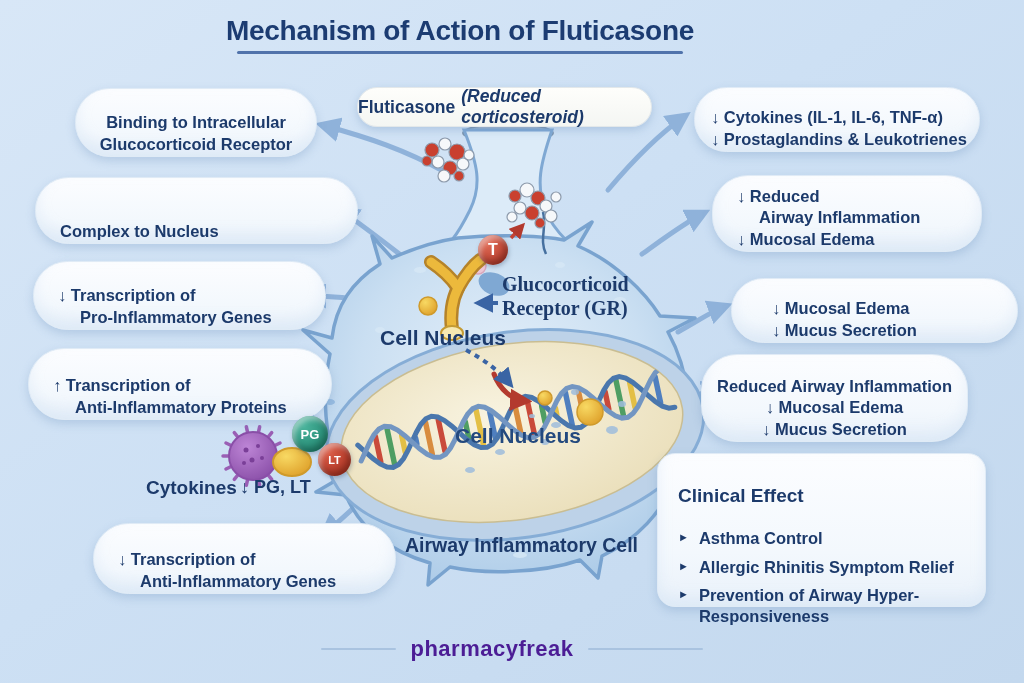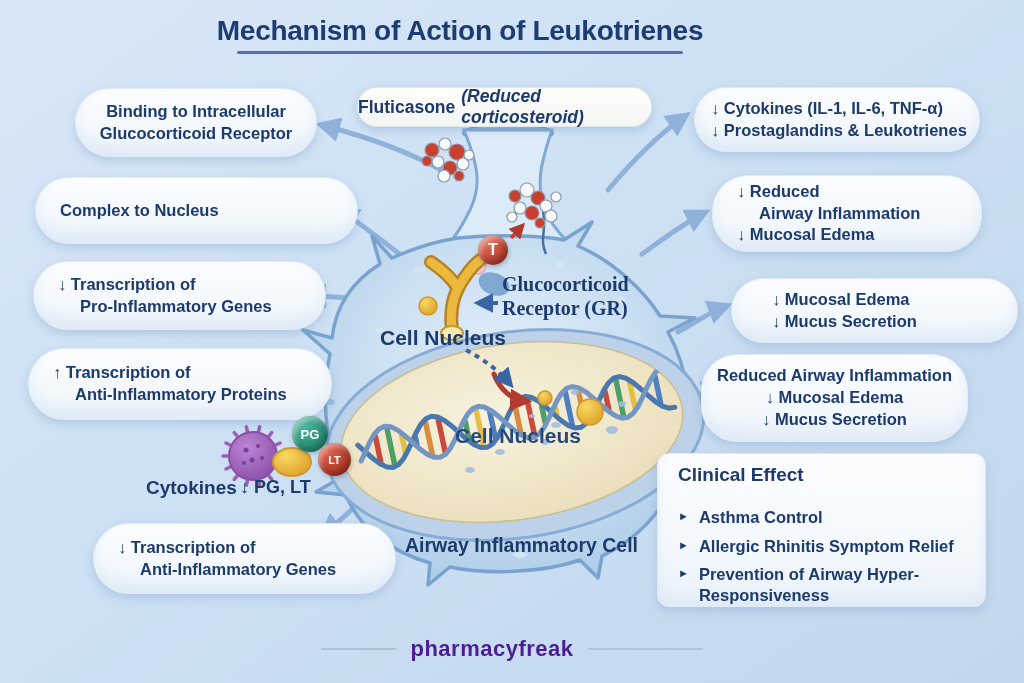--- a/index.html
+++ b/index.html
@@ -14,35 +14,35 @@
   }
   .title-rule{position:absolute;left:237px;top:51px;width:446px;height:3px;background:#3a5f9e;border-radius:2px;opacity:.85;}
   svg.art{position:absolute;left:0;top:0;width:1024px;height:683px;}
   .box{
     position:absolute;color:#1c3a6b;font-weight:700;font-size:16.5px;line-height:1.32;
     background:linear-gradient(180deg,#fcfdff 0%,#f3f8fd 65%,#e9f1fa 100%);
     border:1.5px solid #e0ebf6;
     box-shadow:0 4px 10px rgba(110,145,190,.30), inset 0 -8px 14px rgba(200,220,242,.35);
     display:flex;flex-direction:column;justify-content:center;
   }
-  .pill{border-radius:36px;}
+  .pill{border-radius:36px;justify-content:flex-end;}
   .ln{white-space:nowrap;}
   .c{text-align:center;}
   .pl{padding-left:24px;}
   .pl16{padding-left:16px;}
   .ind{padding-left:22px;}
   .drugpill{
     position:absolute;left:357px;top:87px;width:293px;height:38px;border-radius:20px;
     background:linear-gradient(180deg,#fefefb,#f4f6f3);border:1.5px solid #e3e8ea;
     box-shadow:0 3px 8px rgba(110,145,190,.35);
     display:flex;align-items:center;justify-content:center;gap:6px;color:#1c3a6b;font-size:17.5px;
   }
   .drugname{font-weight:800;}
   .drugtype{font-style:italic;font-weight:600;}
-  .clinical{border-radius:12px;padding:8px 18px 14px 20px;justify-content:flex-start;}
+  .clinical{border-radius:18px;padding:29px 18px 14px 20px;justify-content:flex-start;}
   .clin-head{font-size:19px;font-weight:800;color:#1c3a6b;}
   .clin-div{height:1px;background:#ccdded;margin:7px 0 9px 0;}
   .clin-item{display:flex;gap:10px;align-items:flex-start;margin:4px 0;font-weight:600;font-size:16.5px;line-height:1.25;}
   .clin-bullet{font-size:11px;padding-top:3px;color:#1c3a6b;}
   .lbl{position:absolute;color:#1c3a6b;font-weight:700;}
   .ball{
     position:absolute;border-radius:50%;display:flex;align-items:center;justify-content:center;
     color:#fff;font-weight:800;box-shadow:inset -3px -4px 6px rgba(0,0,0,.25), inset 3px 4px 5px rgba(255,255,255,.45), 1px 2px 4px rgba(60,80,110,.35);
   }
   .t-ball{left:478px;top:235px;width:30px;height:30px;background:radial-gradient(circle at 35% 30%,#e06a55,#a62c1e);font-size:16px;}
@@ -246,21 +246,21 @@
   <g fill="#7a3f98">
     <circle cx="246" cy="450" r="2.5"></circle>
       <circle cx="258" cy="446" r="2"></circle>
       <circle cx="252" cy="460" r="2.5"></circle>
     <circle cx="262" cy="458" r="2"></circle>
       <circle cx="244" cy="463" r="2"></circle>
   </g>
   <ellipse cx="292" cy="462" rx="19" ry="14" fill="url(#yelGrad)" stroke="#cf9a2b" stroke-width="2"></ellipse>
 </svg>
 
-<div class="title">Mechanism of Action of Leukotrienes</div>
+<div class="title">Mechanism of Action of Fluticasone</div>
 <div class="title-rule"></div>
 
 <div class="drugpill">
   <span class="drugname">Fluticasone</span>
   <span class="drugtype">(Reduced corticosteroid)</span>
 </div>
 
 <div class="box pill" style="left:75px;top:88px;width:240px;height:67px;">
   <span class="ln c">Binding to Intracellular</span>
   <span class="ln c">Glucocorticoid Receptor</span>

